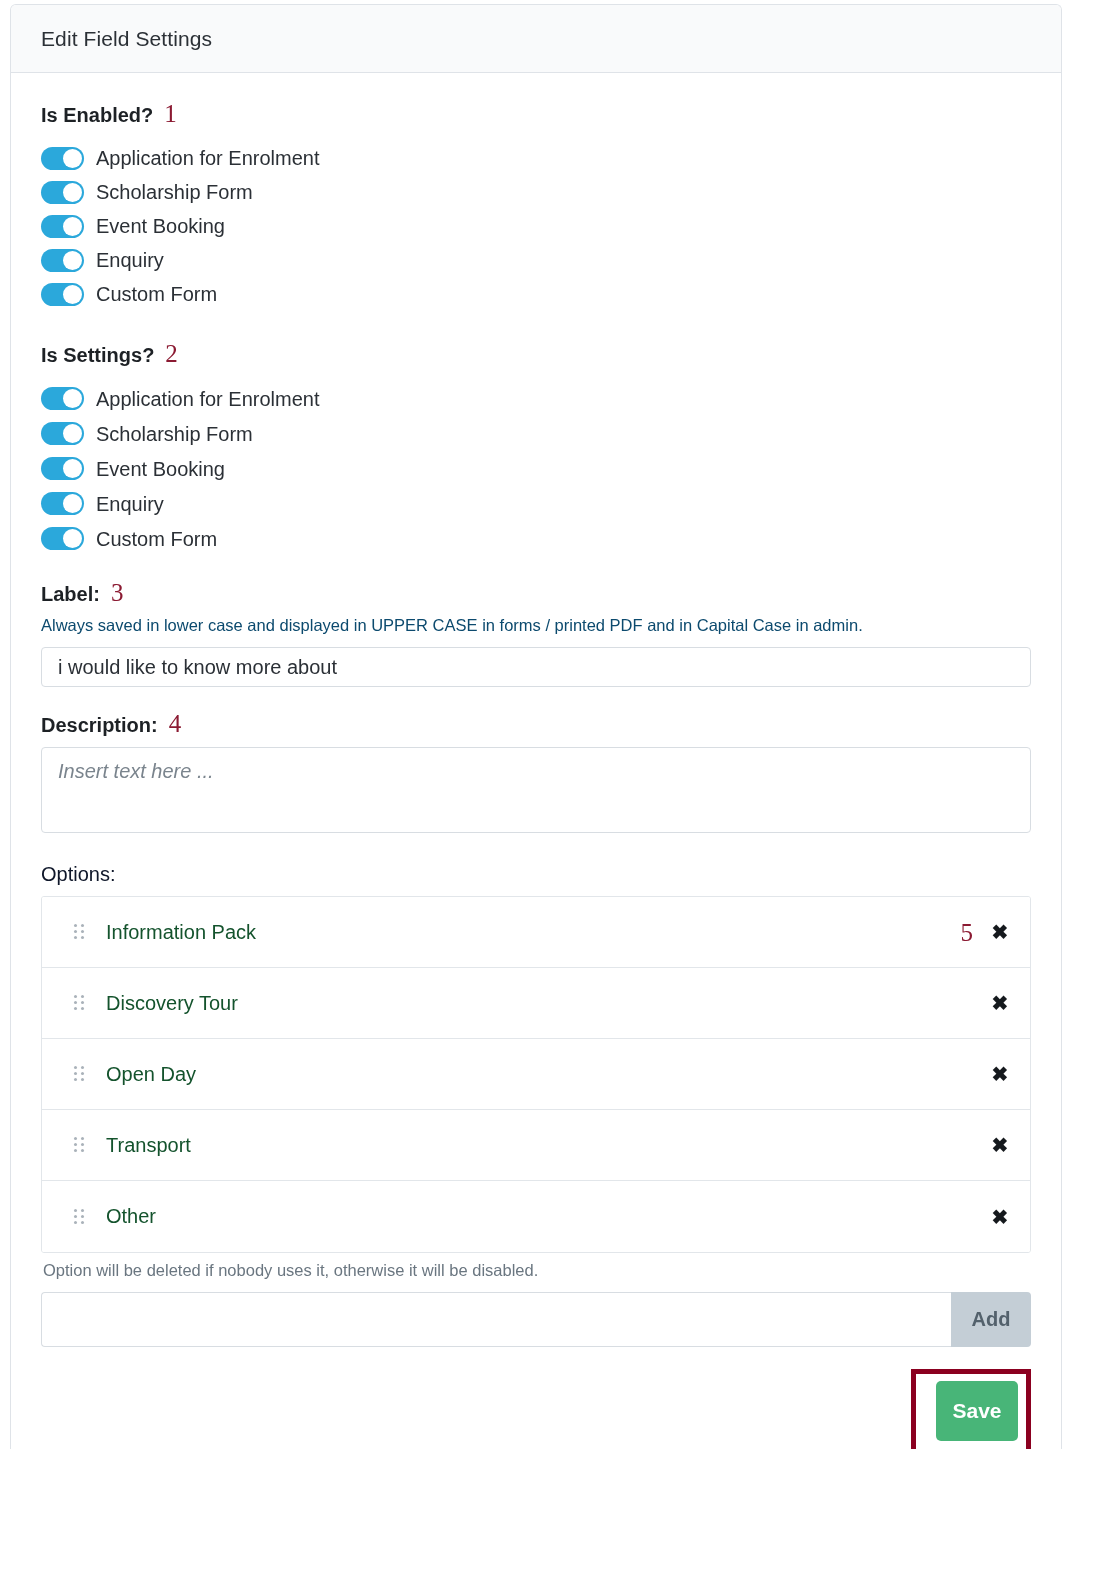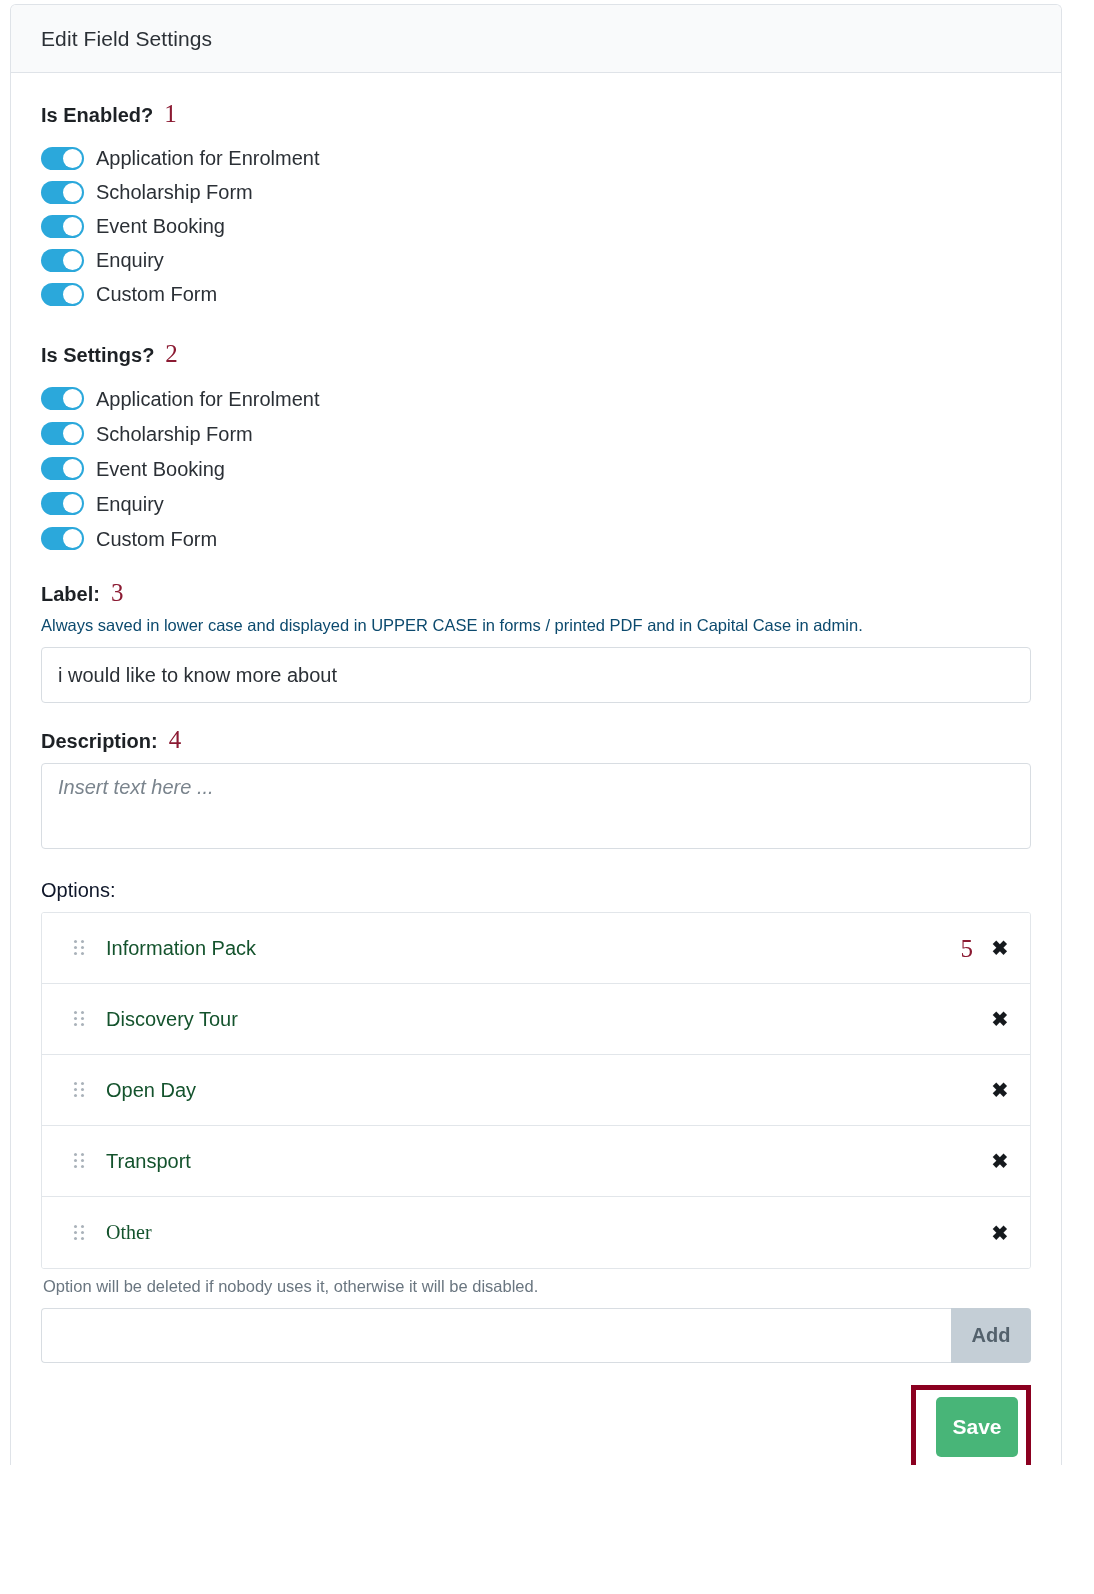--- a/index.html
+++ b/index.html
@@ -105,21 +105,21 @@
   
   .block { margin-top: 24px; }
   .helper {
     font-size: 16.5px;
     color: #0c4a6e;
     margin: 0 0 12px 0;
   }
   .text-input {
     width: 100%;
     box-sizing: border-box;
-    height: 56px;
+    height: 40px;
     border: 1px solid #d8dde2;
     border-radius: 4px;
     background: #ffffff;
     font-family: "Liberation Sans", sans-serif;
     font-size: 20px;
     color: #2b3036;
     padding: 0 16px;
     outline: none;
   }
   .textarea {
@@ -154,21 +154,21 @@
   }
   .option-row {
     display: flex;
     align-items: center;
     height: 71px;
     border-bottom: 1px solid #e2e6ea;
     padding: 0 20px 0 32px;
     background: #ffffff;
     box-sizing: border-box;
   }
-  .option-row:last-child { border-bottom: none; font-family: Liberation Serif, serif; }
+  .option-row:last-child { border-bottom: none; }
 
   .drag-handle {
     width: 10px;
     height: 16px;
     flex: none;
     margin-right: 22px;
     display: grid;
     grid-template-columns: 3px 3px;
     grid-template-rows: 3px 3px 3px;
     gap: 3px 4px;

